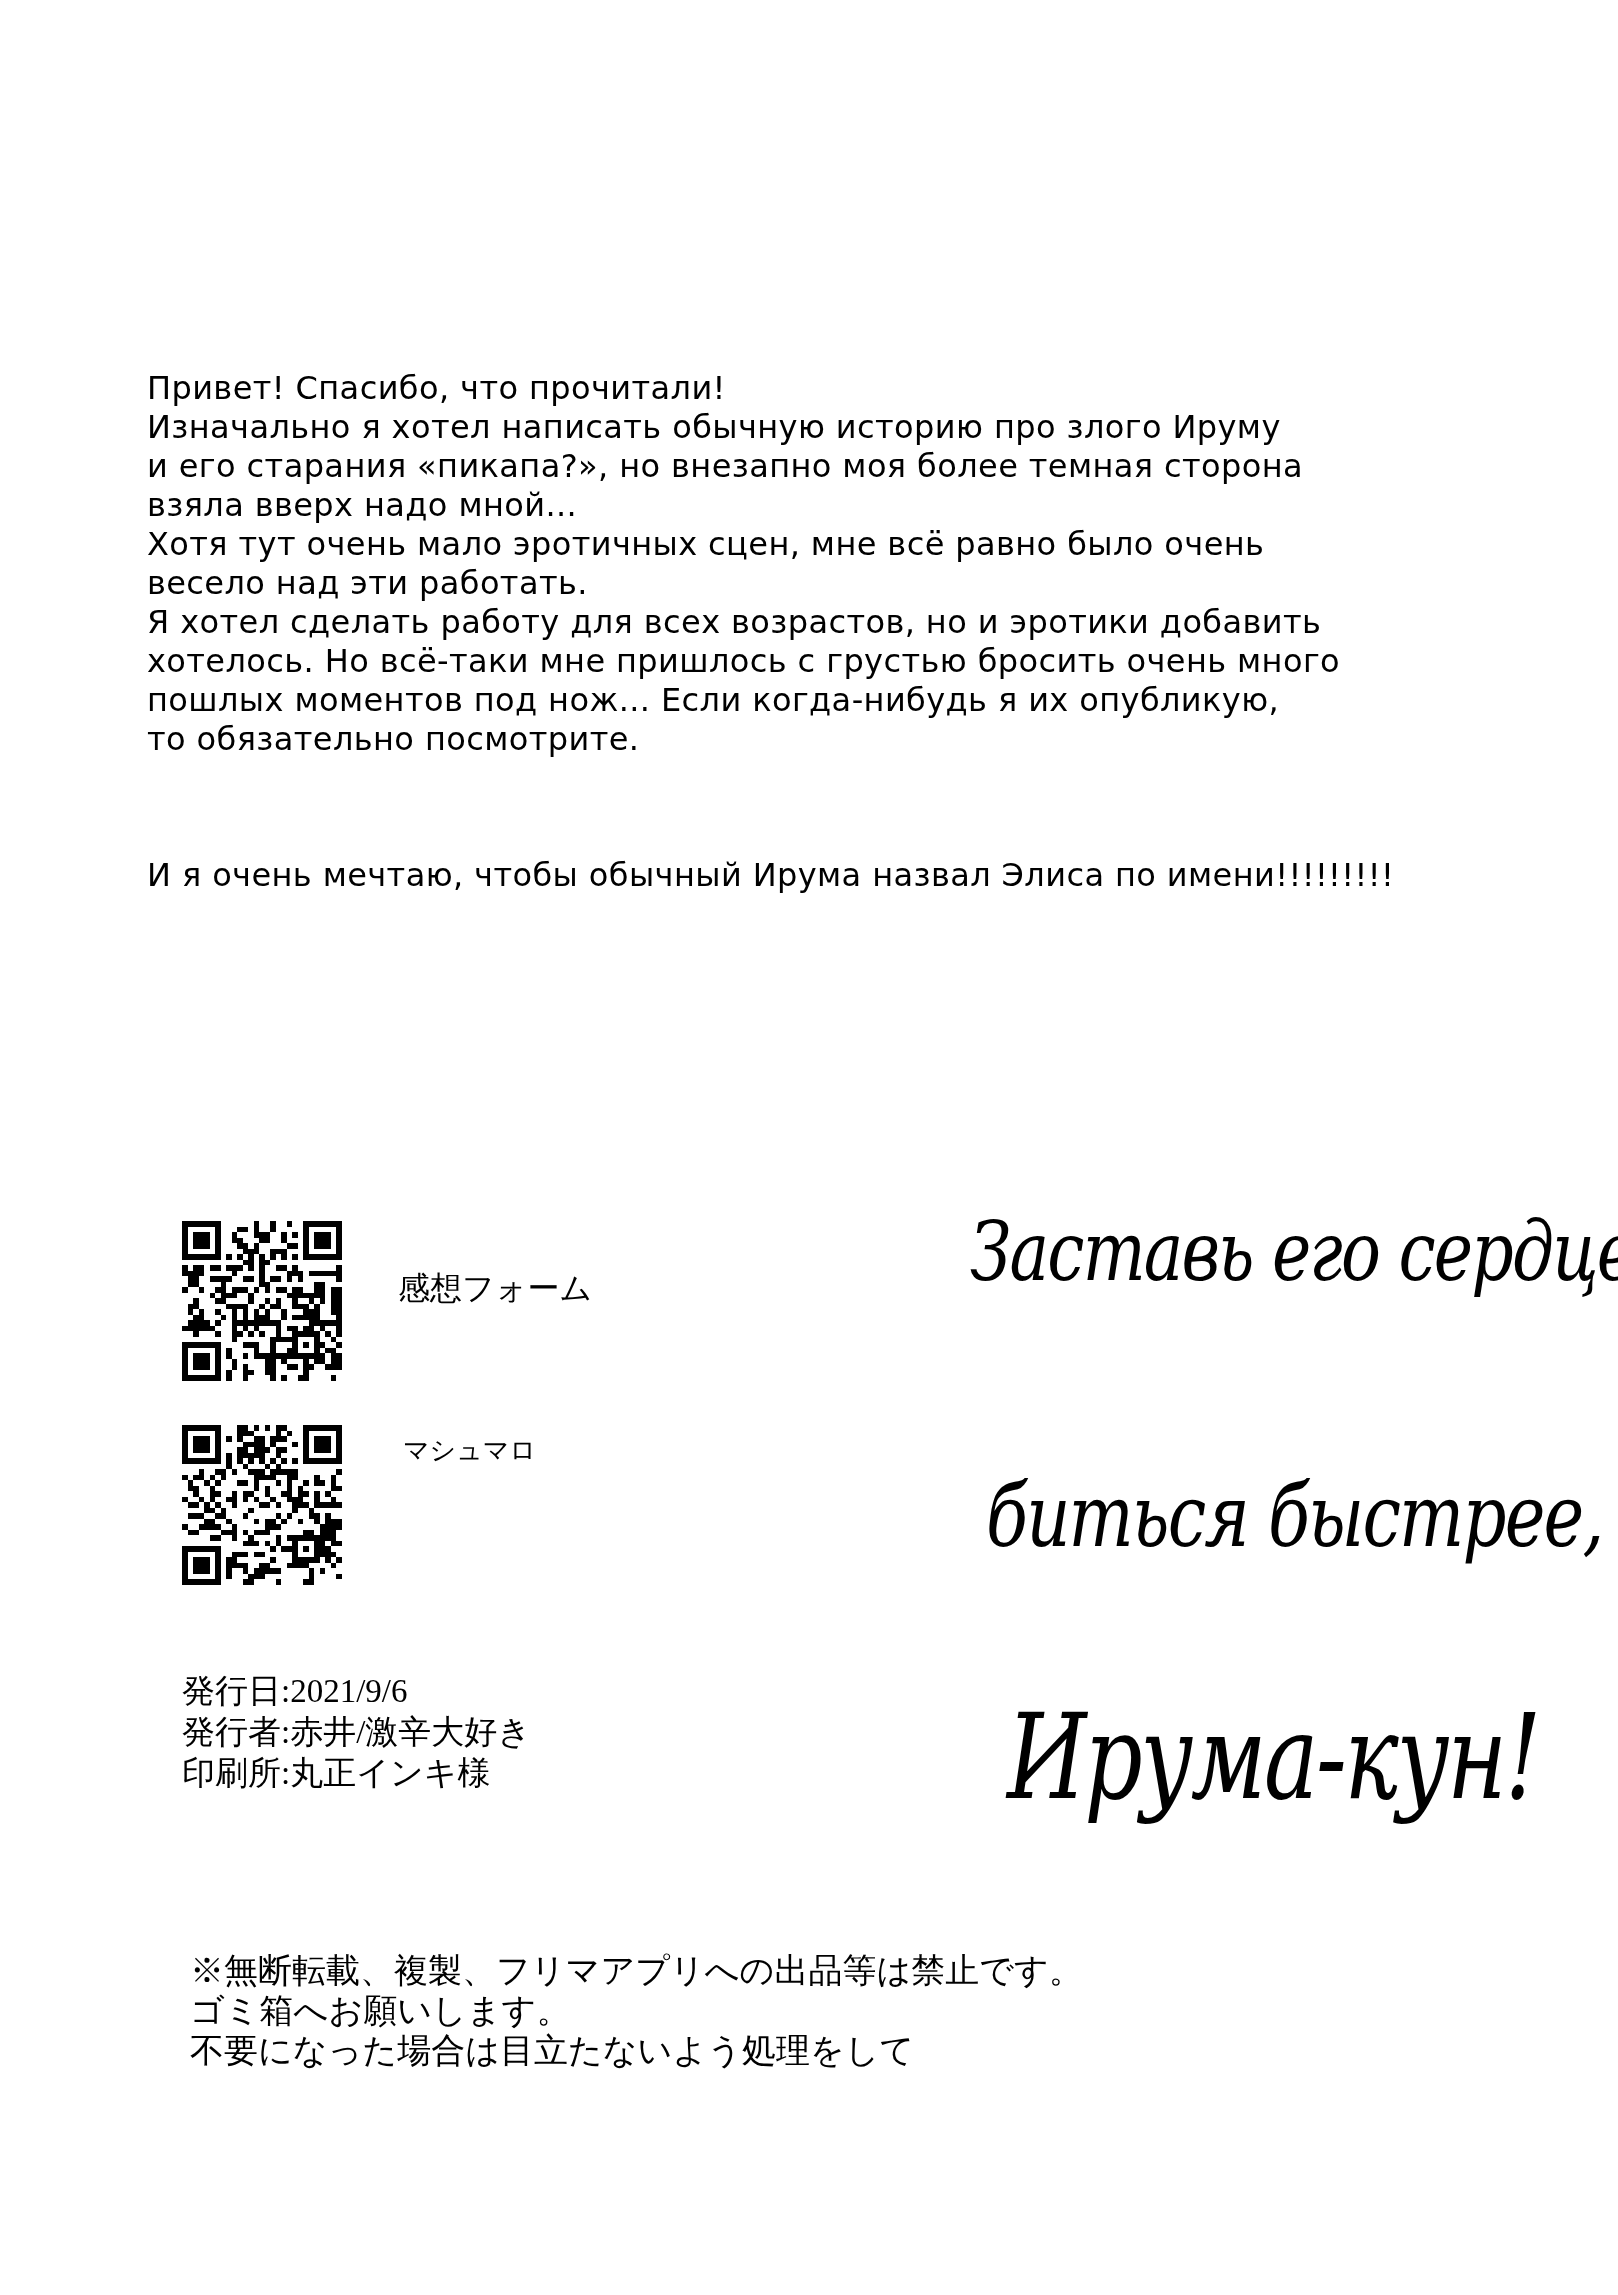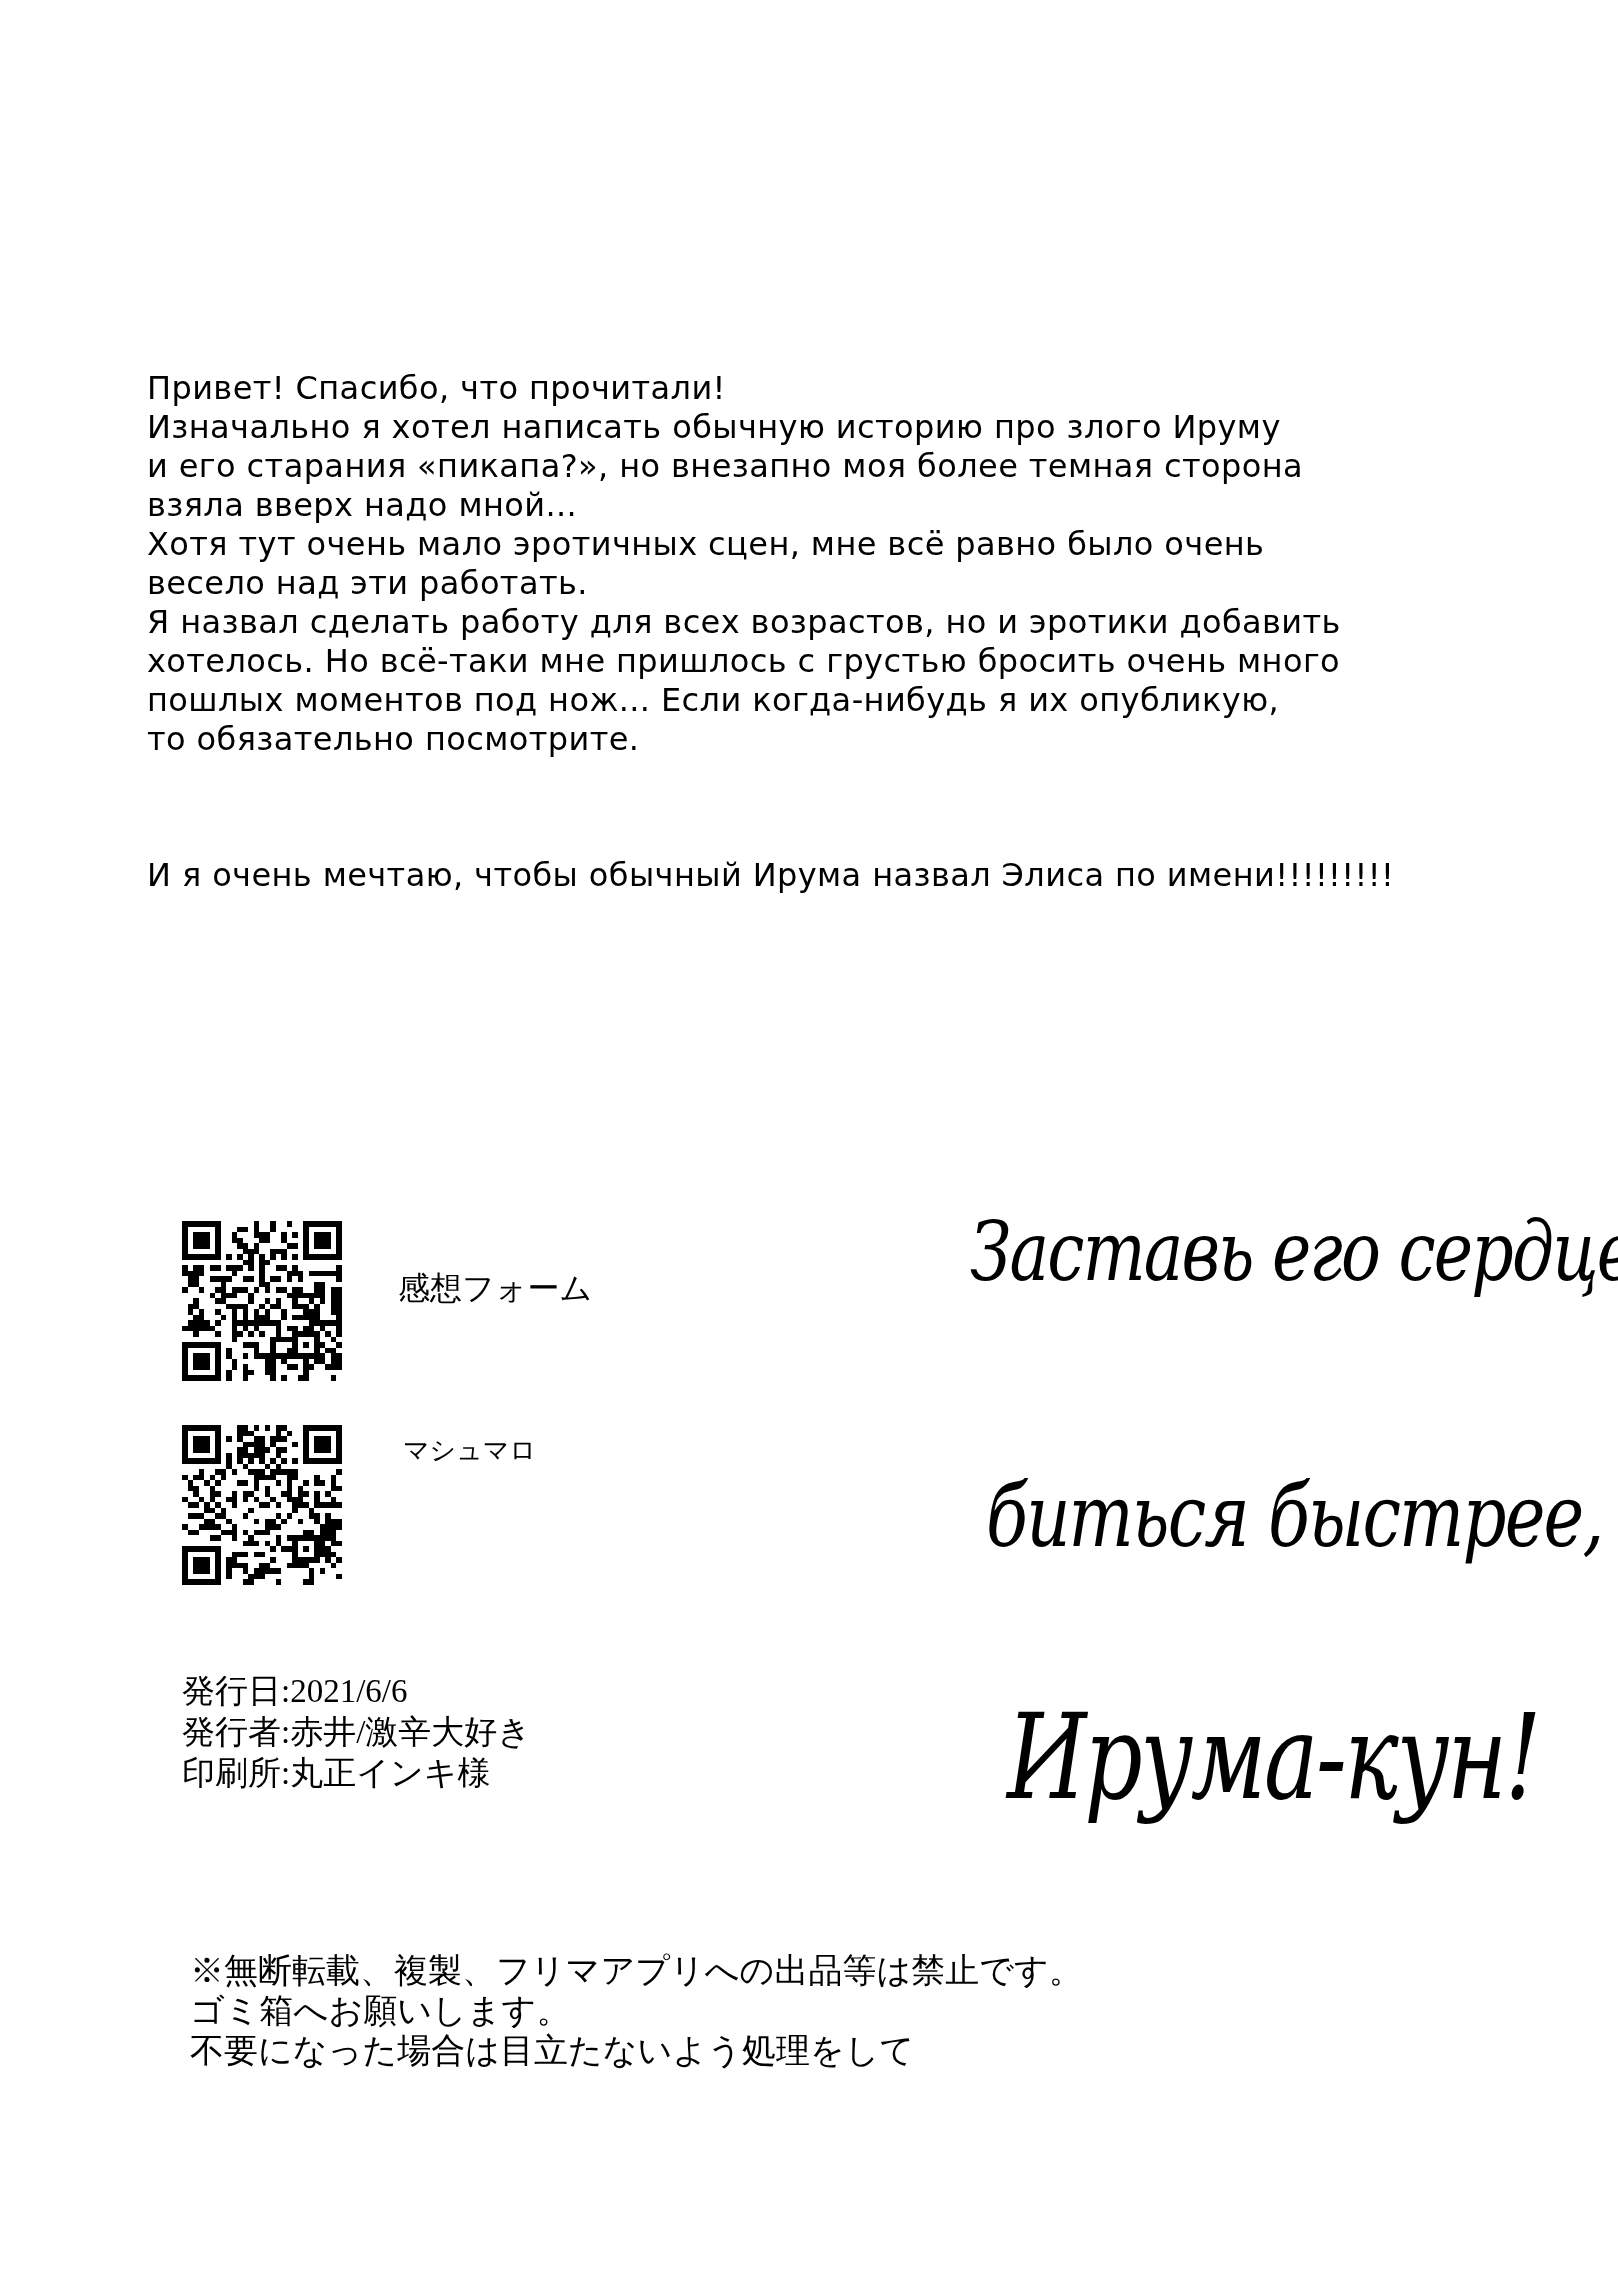--- a/index.html
+++ b/index.html
@@ -92,21 +92,21 @@
 
 <div class="page">
 
   <div class="afterword">
     <div>Привет! Спасибо, что прочитали!</div>
     <div>Изначально я хотел написать обычную историю про злого Ируму</div>
     <div>и его старания «пикапа?», но внезапно моя более темная сторона</div>
     <div>взяла вверх надо мной...</div>
     <div>Хотя тут очень мало эротичных сцен, мне всё равно было очень</div>
     <div>весело над эти работать.</div>
-    <div>Я назвал сделать работу для всех возрастов, но и эротики добавить</div>
+    <div>Я хотел сделать работу для всех возрастов, но и эротики добавить</div>
     <div>хотелось. Но всё-таки мне пришлось с грустью бросить очень много</div>
     <div>пошлых моментов под нож... Если когда-нибудь я их опубликую,</div>
     <div>то обязательно посмотрите.</div>
   </div>
 
   <div class="wish">И я очень мечтаю, чтобы обычный Ирума назвал Элиса по имени!!!!!!!!!</div>
 
   <div class="qr-box qr-1">
     <svg class="qr-svg" viewBox="0 0 29 29">
         <rect x="0" y="0" width="7" height="1" fill="#000000"></rect>
@@ -700,21 +700,21 @@
         <rect x="23" y="28" width="1" height="1" fill="#000000"></rect>
       </svg>
   </div>
   <div class="qr-label qr-label-2">マシュマロ</div>
 
   <div class="hw hw-1">Заставь его сердце</div>
   <div class="hw hw-2">биться быстрее,</div>
   <div class="hw hw-3">Ирума-кун!</div>
 
   <div class="colophon">
-    <div>発行日:2021/6/6</div>
+    <div>発行日:2021/9/6</div>
     <div>発行者:赤井/激辛大好き</div>
     <div>印刷所:丸正インキ様</div>
   </div>
 
 
   <div class="disclaimer">
     <div>※無断転載、複製、フリマアプリへの出品等は禁止です。</div>
     <div>ゴミ箱へお願いします。</div>
     <div>不要になった場合は目立たないよう処理をして</div>
   </div>

